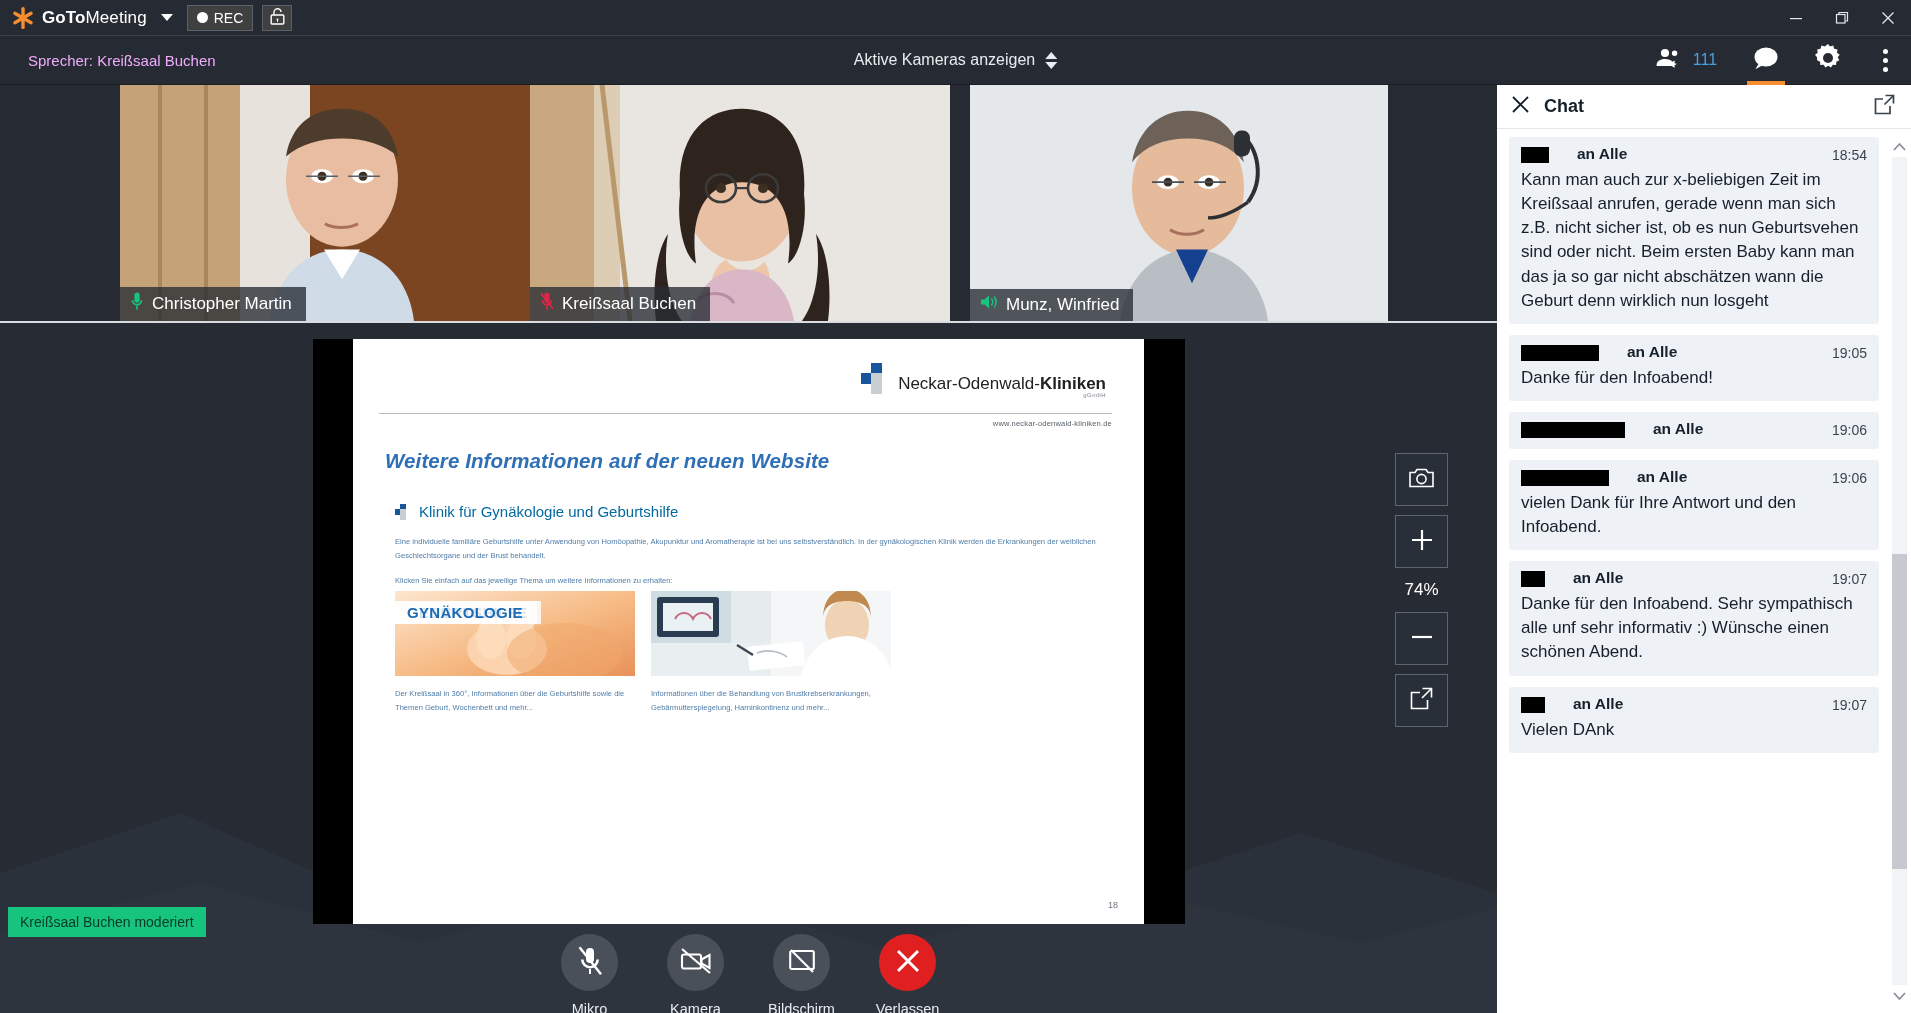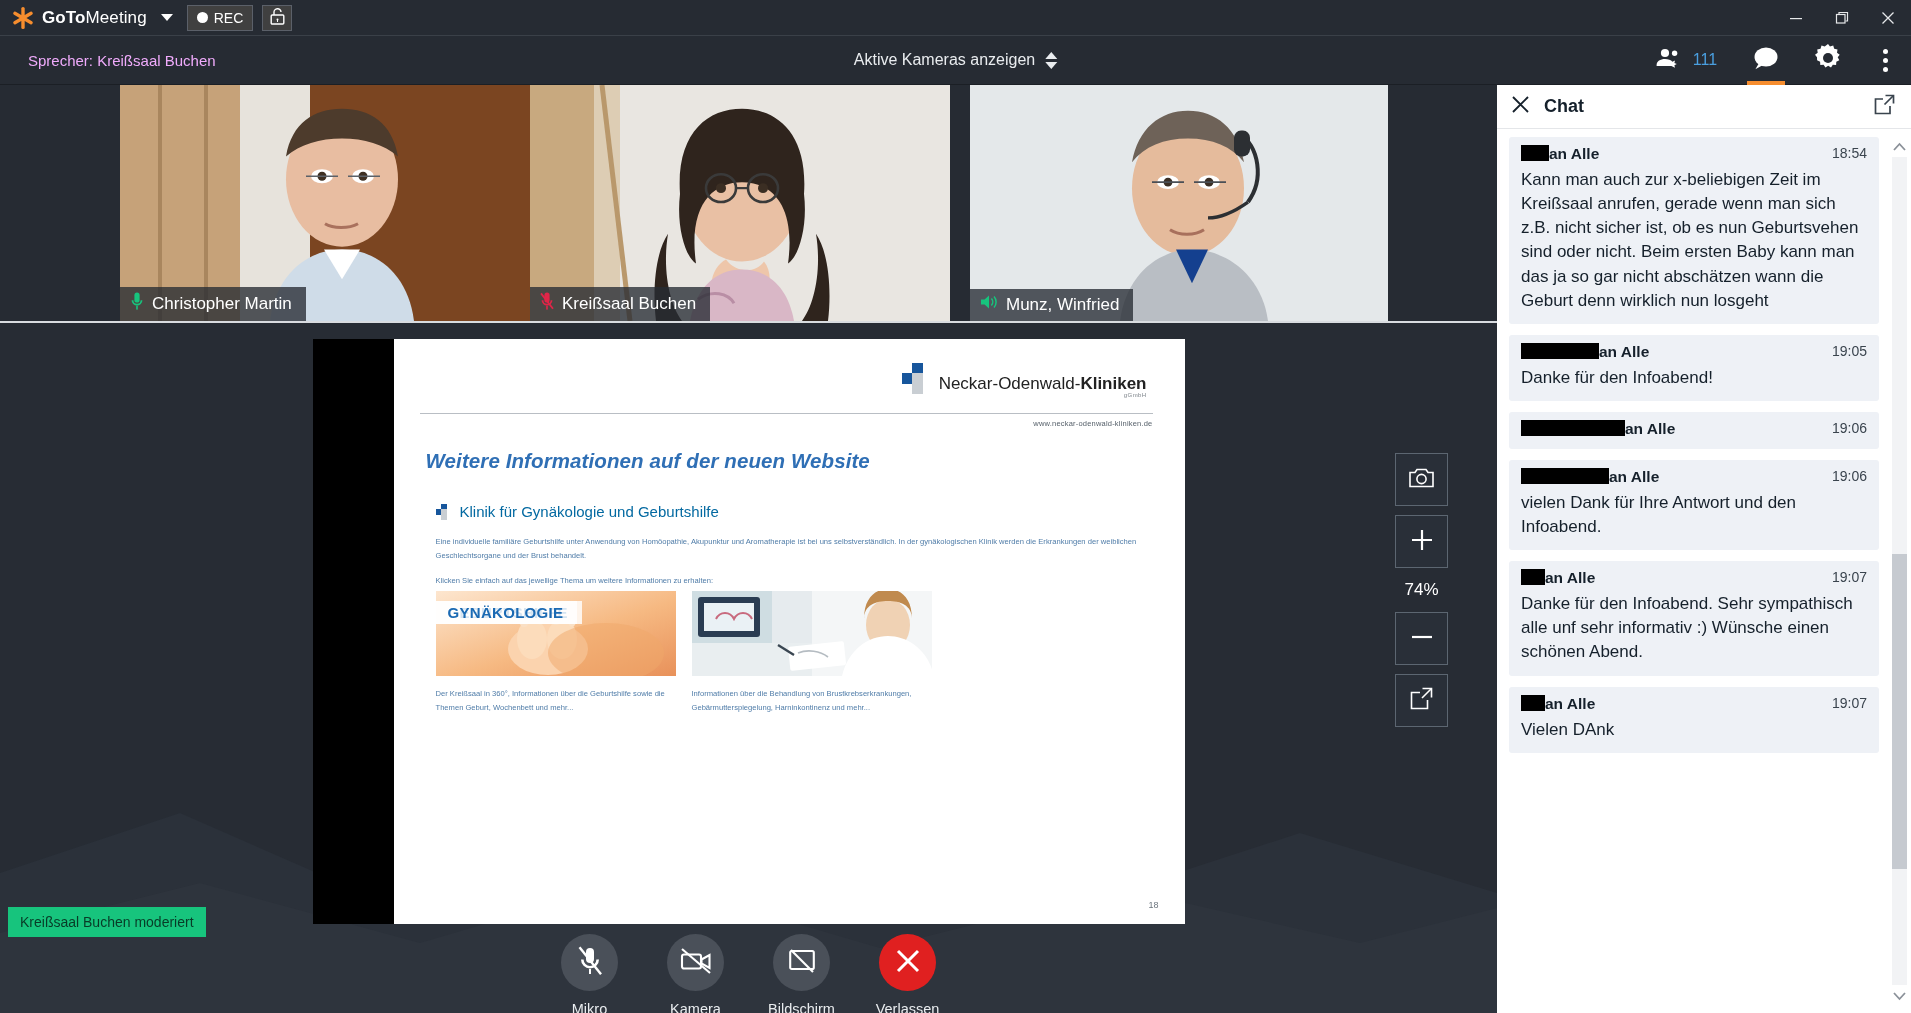--- a/index.html
+++ b/index.html
@@ -102,21 +102,21 @@
     background: rgba(38,43,51,.78);
     display: flex; align-items: center; gap: 8px;
     padding: 5px 14px 6px 10px; color: #fff; font-size: 17px; white-space: nowrap;
   }
   .namechip svg { flex: 0 0 auto; }
 
   
   .slidewrap { flex: 1; position: relative; display: flex; justify-content: center; align-items: flex-start; z-index:2; }
   .slideframe {
     width: 872px; margin-top: 16px; background: #000; height: 585px; position: relative;
-    display: flex; justify-content: flex-end;
+    display: flex; justify-content: center;
   }
   .slide {
     width: 791px; height: 585px; background: #fff; position: relative; overflow: hidden;
     font-family: "Liberation Sans", sans-serif;
   }
   .slide-logo { position: absolute; right: 38px; top: 24px; display: flex; align-items: flex-end; gap: 7px; }
   .logo-mark { width: 30px; height: 30px; position: relative; }
   .logo-mark i { position: absolute; display: block; }
   .logo-mark i.a { width: 11px; height: 11px; background: #17569c; left: 10px; top: 0; }
   .logo-mark i.b { width: 11px; height: 11px; background: #17569c; left: 0px; top: 10px; }
@@ -192,21 +192,21 @@
   .chat-title { font-size: 18px; font-weight: 700; color: #15202b; margin-left: 14px; }
   .chat-pop { margin-left: auto; cursor: pointer; }
   .chat-scroll {
     flex: 1; overflow: hidden; position: relative; padding: 8px 10px 4px 12px;
     min-height: 0;
   }
   .msg {
     background: #eef1f6; border-radius: 3px; padding: 8px 12px 11px 12px; margin-bottom: 11px;
     margin-right: 22px;
   }
-  .msg-head { display: flex; align-items: flex-start; }
+  .msg-head { display: flex; align-items: flex-end; gap: 28px; }
   .redact { display: inline-block; height: 16px; background: #000; vertical-align: middle; }
   .msg-from { font-size: 15.5px; font-weight: 700; color: #15202b; }
   .msg-time { margin-left: auto; font-size: 14px; color: #3a444e; }
   .msg-body { margin-top: 5px; font-size: 17px; line-height: 1.42; color: #15202b; }
   .cscroll {
     position: absolute; right: 4px; top: 8px; bottom: 8px; width: 15px;
     display: flex; flex-direction: column; align-items: center;
   }
   .cscroll .arr { color: #8b9199; font-size: 14px; line-height: 1; padding: 2px 0; cursor: pointer; }
   .cscroll .track { flex: 1; width: 15px; background: #f2f3f5; position: relative; margin: 2px 0; }

